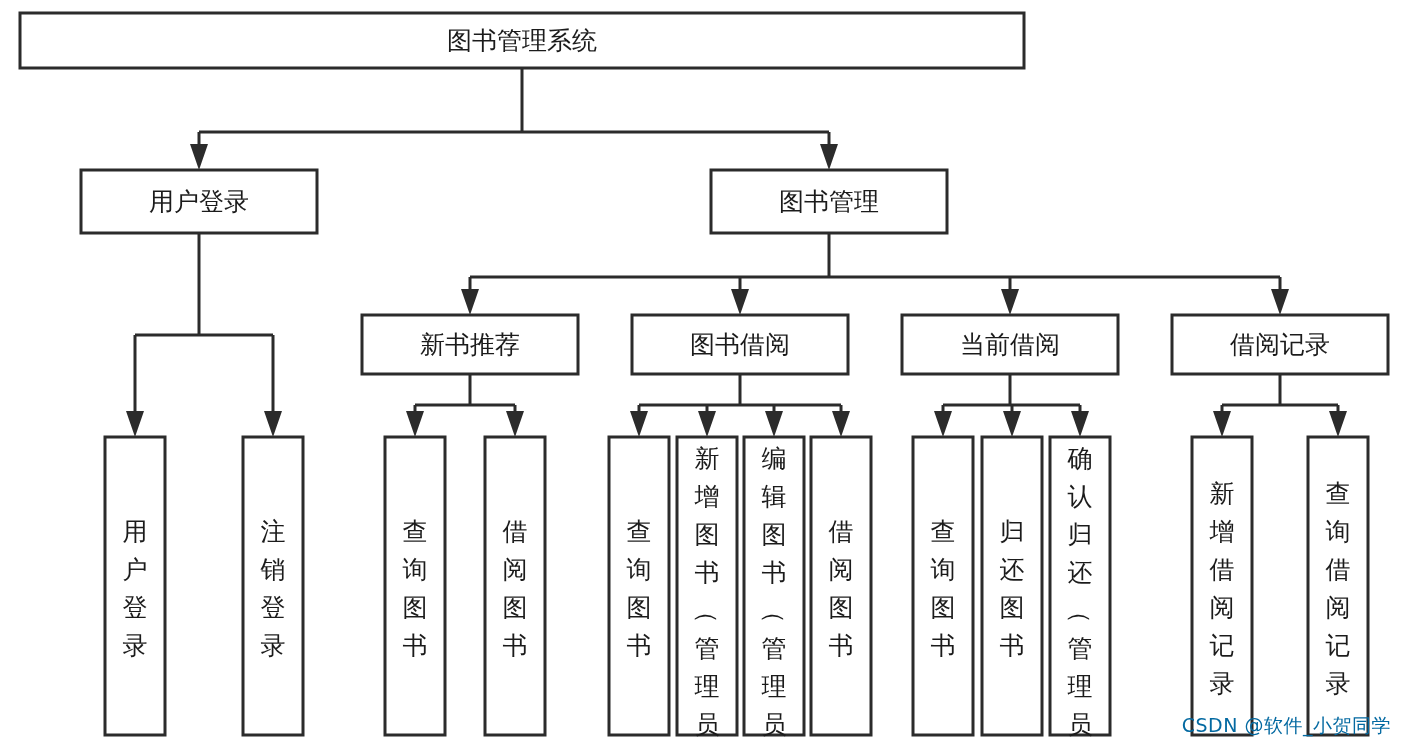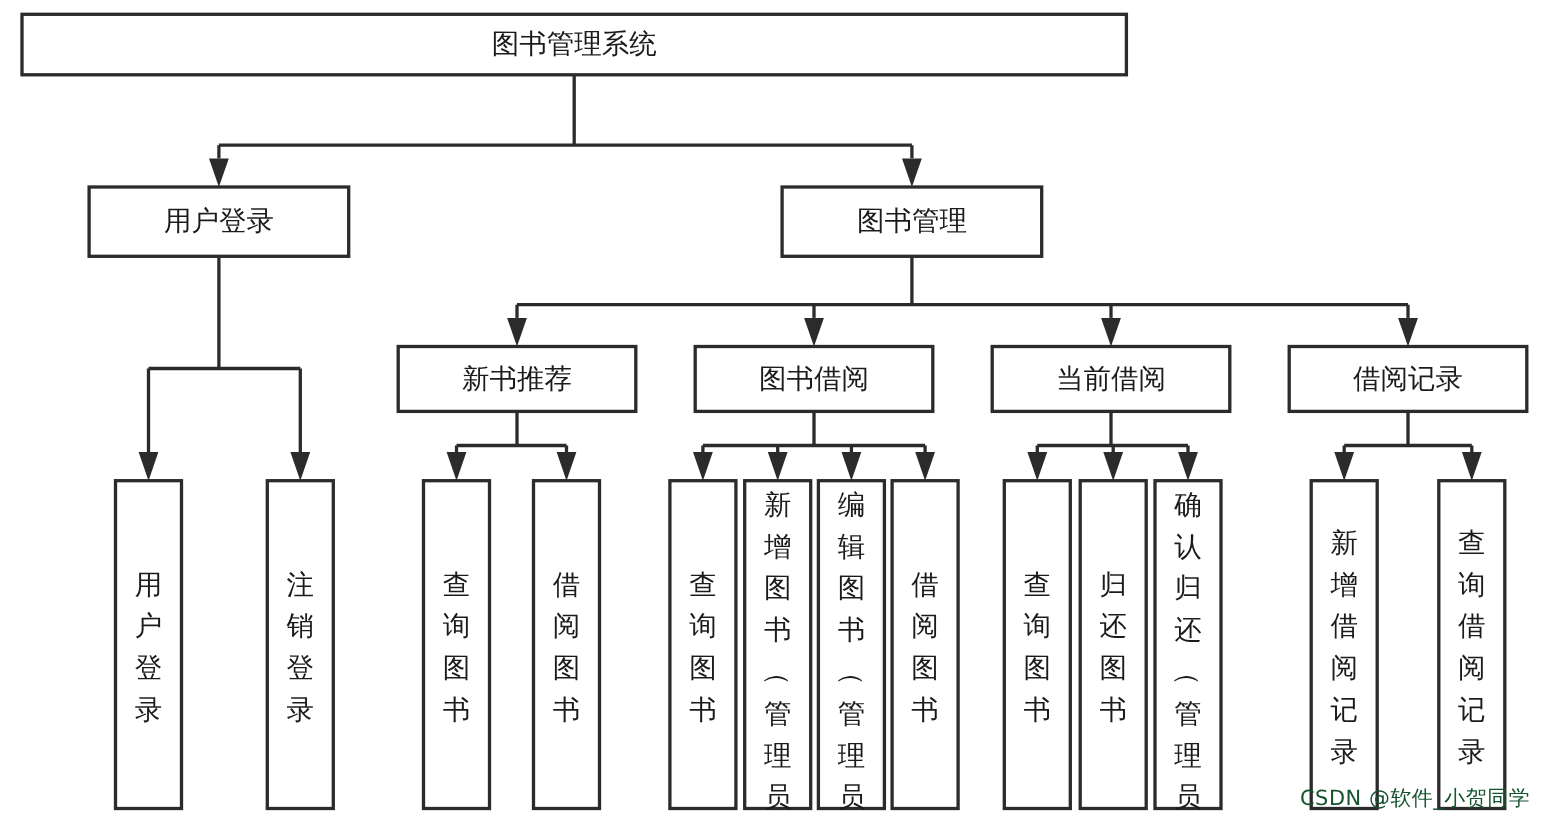--- a/index.html
+++ b/index.html
@@ -52,21 +52,21 @@
   .node-label-vertical {
     fill: #1b1b1b;
     font-family: "DejaVu Sans", "Liberation Sans", sans-serif;
     font-size: 25px;
     text-anchor: middle;
   }
   .watermark {
     position: absolute;
     right: 14px;
     bottom: 8px;
-    color: #14532d;
+    color: #0369a1;
     font-size: 19px;
     font-family: "DejaVu Sans", "Liberation Sans", sans-serif;
     white-space: nowrap;
     letter-spacing: 0.5px;
     pointer-events: none;
   }
 </style>
 </head>
 <body>
 

